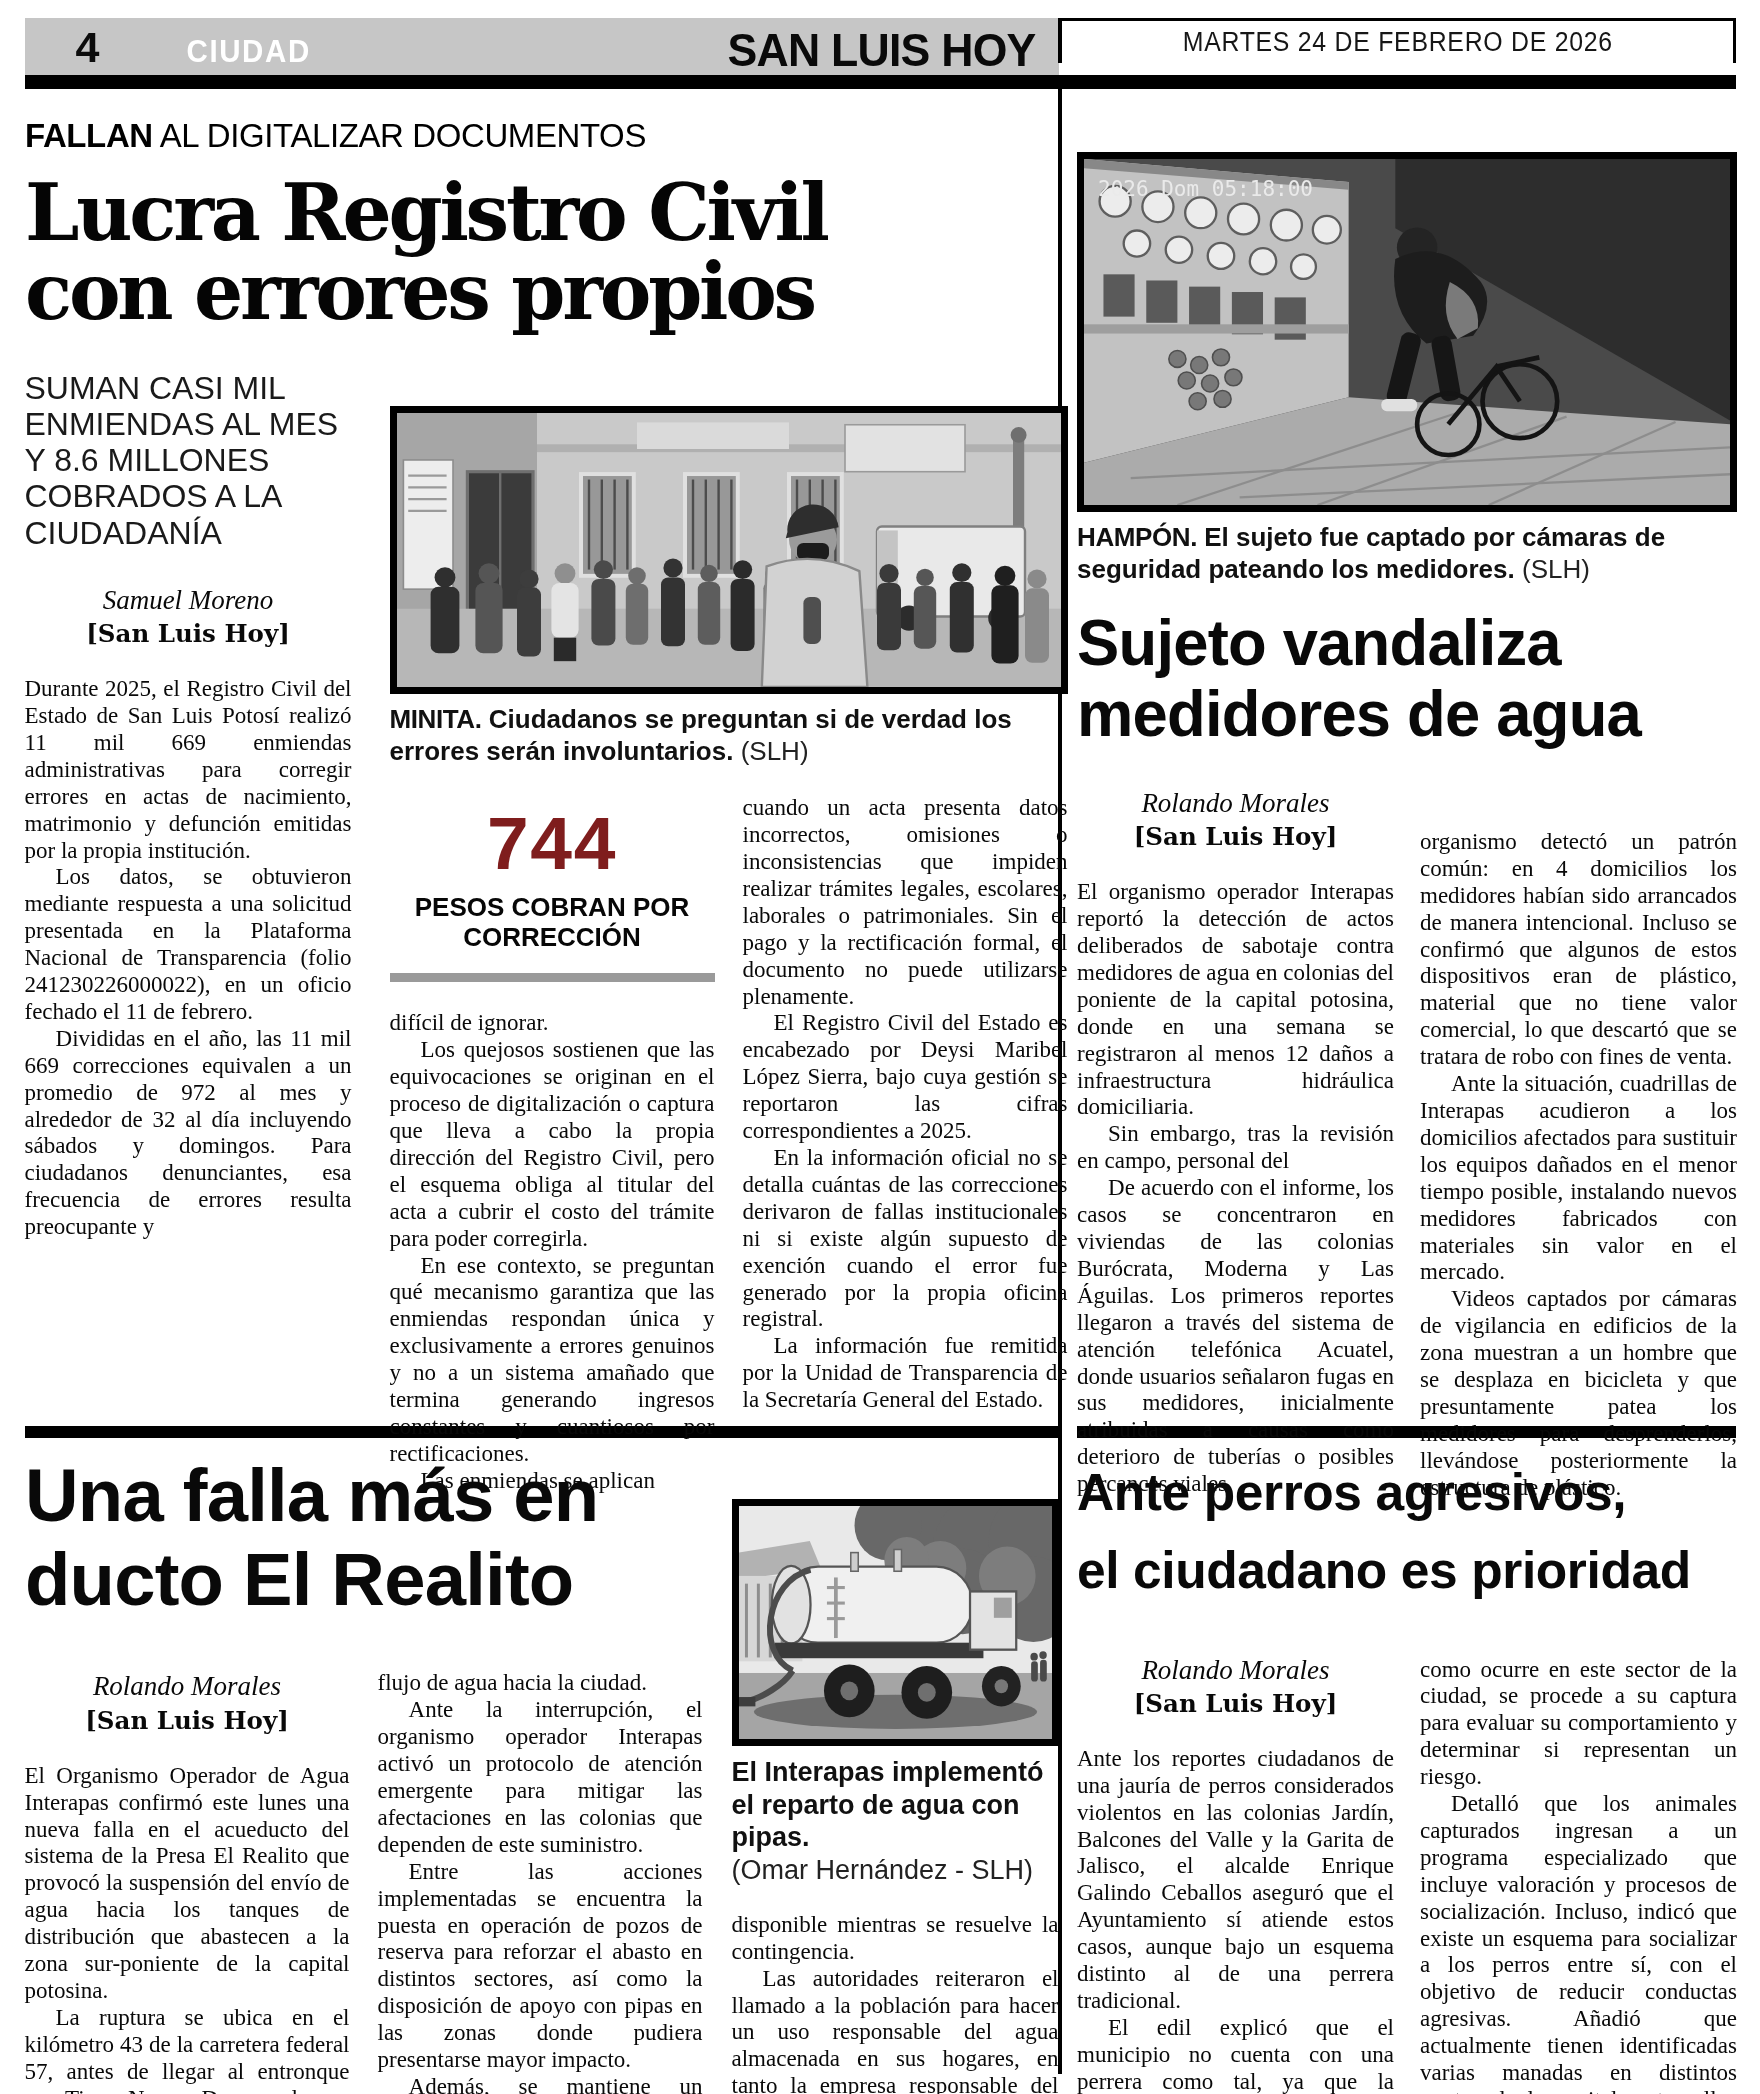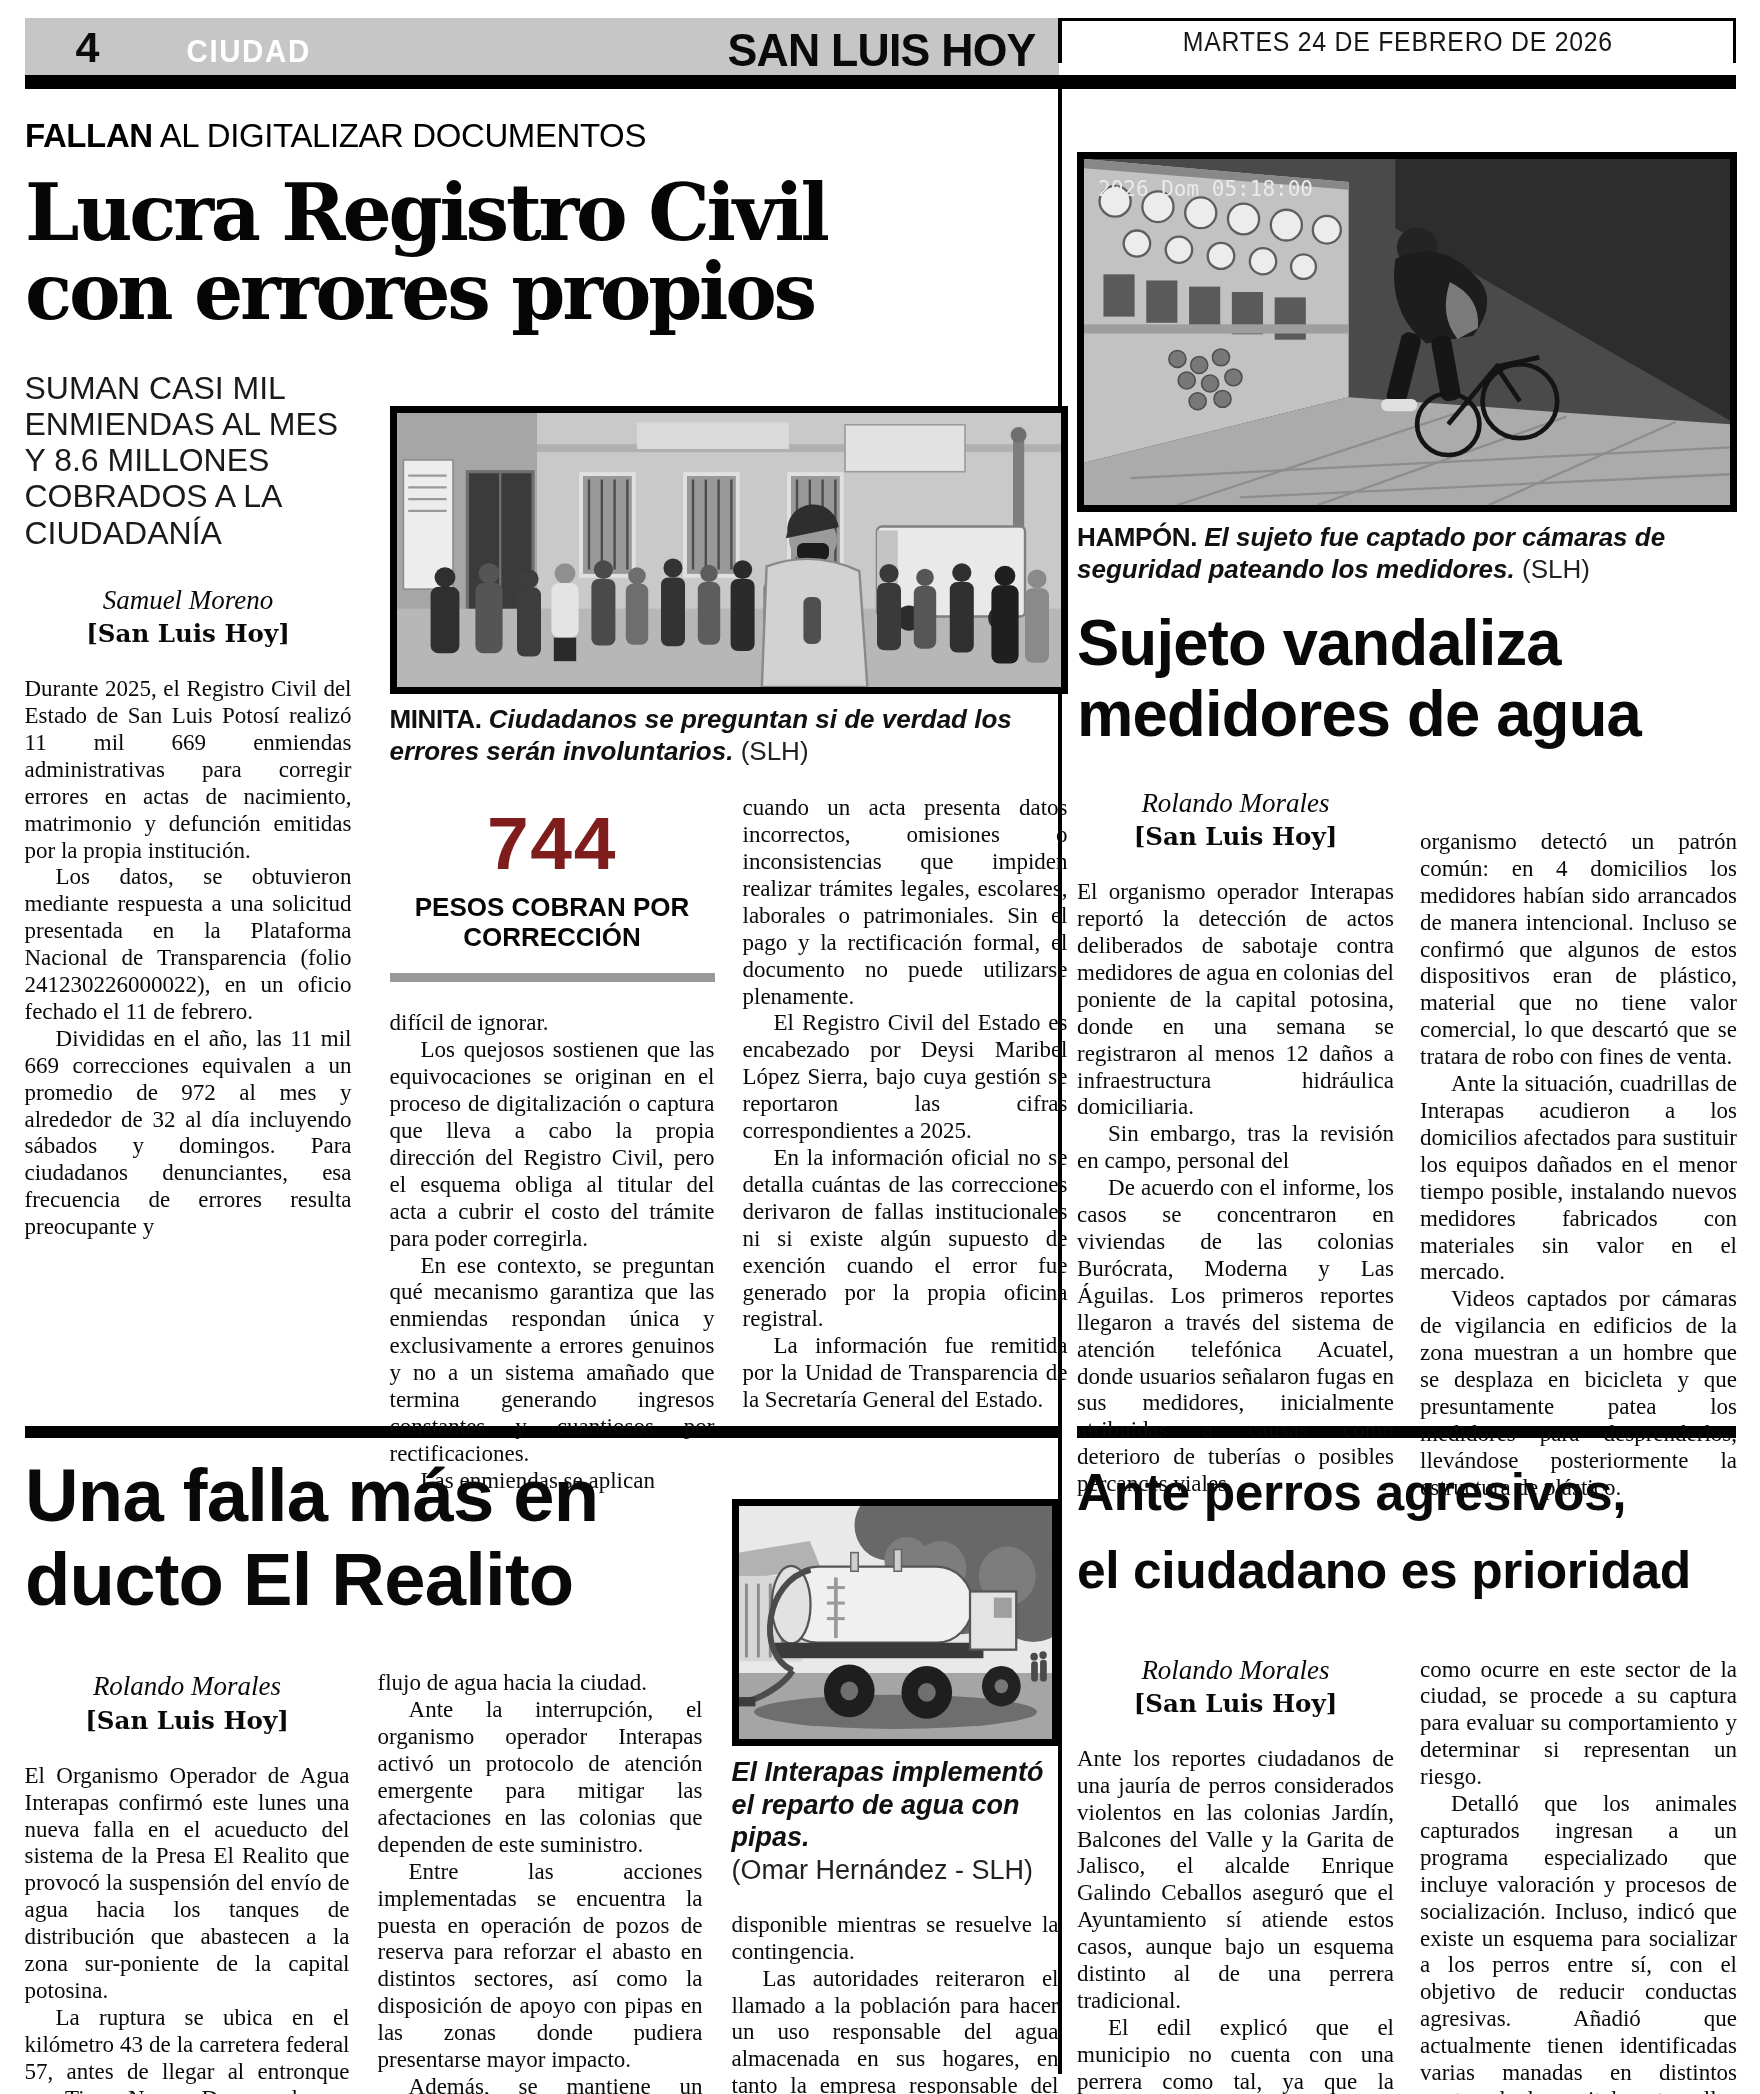--- a/index.html
+++ b/index.html
@@ -35,21 +35,21 @@
         color:#1a1a1a;letter-spacing:0px;}
   .byline{text-align:center;margin:34px 0 28px 0;}
   .byline .name{font-family:"Liberation Serif",serif;font-style:italic;font-size:27px;}
   .byline .outlet{font-family:"DejaVu Serif",serif;font-weight:700;font-size:24.5px;margin-top:3.3px;}
   .body p{font-size:23px;line-height:1.17;text-align:justify;margin:0;text-indent:1.35em;}
   .body p:first-child{text-indent:0;}
   .photo-frame{border:7.4px solid #000;background:#888;box-sizing:border-box;margin-top:36px;}
   .photo-frame svg{display:block;width:100%;height:100%;}
   .caption{font-family:"Liberation Sans",sans-serif;font-size:26px;line-height:1.22;color:#111;margin-top:9.8px;}
   .caption .lead{font-weight:700;letter-spacing:-0.4px;}
-  .caption .txt{font-weight:700;font-style:italic;}
+  .caption .txt{font-weight:700;}
   .caption .credit{font-weight:400;color:#222;}
   .caption-soft .txt{font-weight:700;}
   .caption-soft .credit{display:block;font-weight:400;}
   .pullstat{text-align:center;margin:4.9px 0 28px 0;}
   .pullstat .num{font-family:"Liberation Sans",sans-serif;font-weight:700;font-size:75px;letter-spacing:1.6px;color:#7f1d1d;}
   .pullstat .lbl{font-family:"Liberation Sans",sans-serif;font-weight:700;font-size:26px;line-height:1.15;
         margin-top:6.5px;color:#070707;}
   .pullstat .bar{height:9px;background:#9a9a9a;margin-top:21px;}
   
   .art1{position:absolute;left:24.5px;top:116px;width:1034px;}

